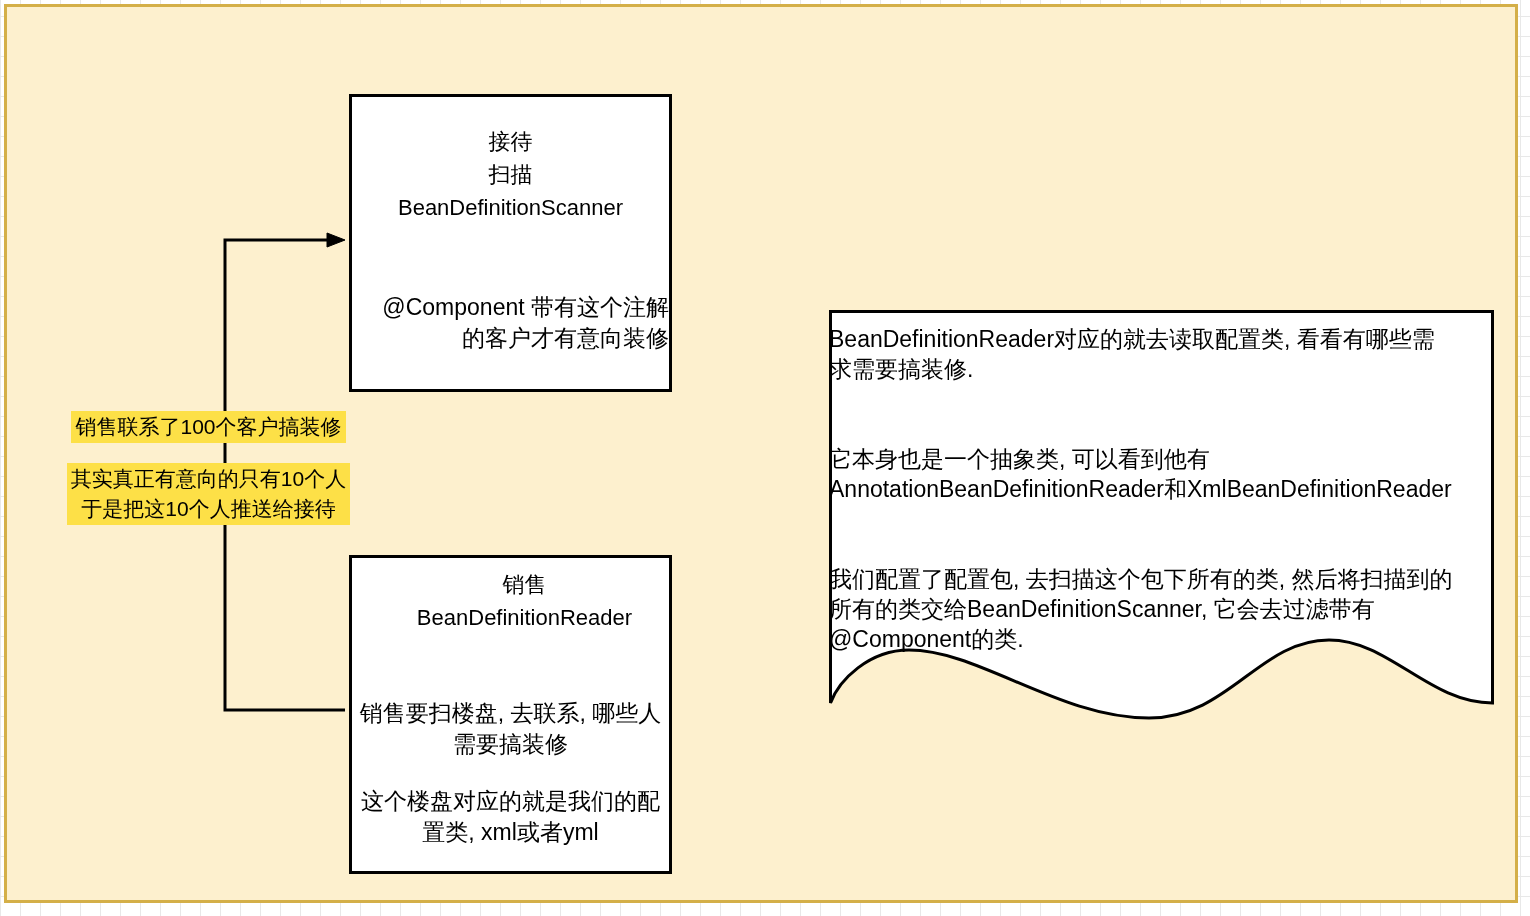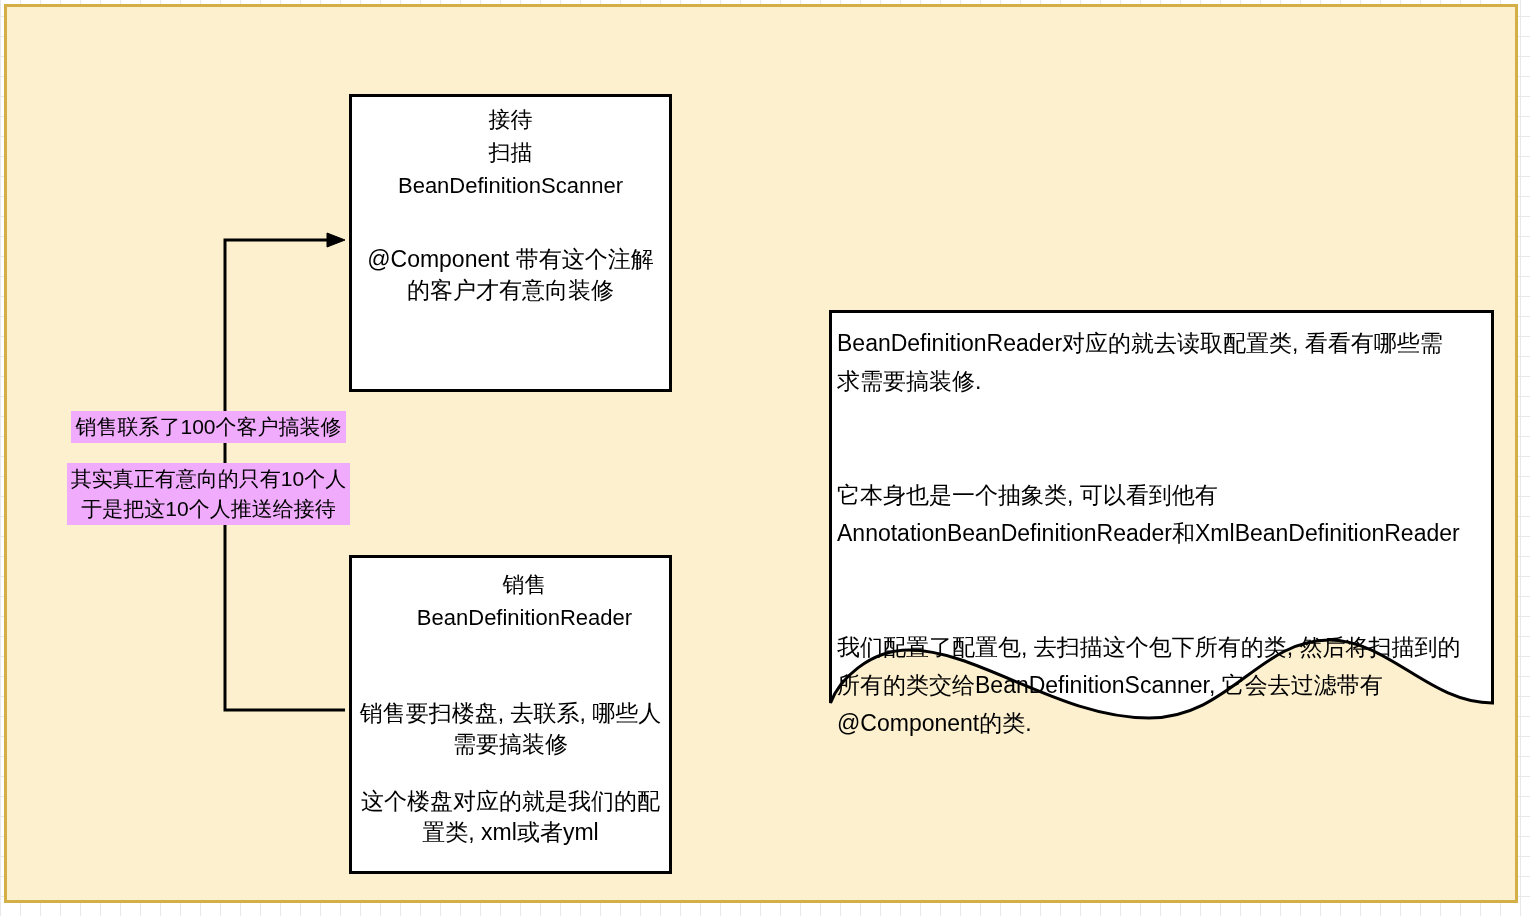--- a/index.html
+++ b/index.html
@@ -59,34 +59,34 @@
   .node-title {
     font-size: 22px;
     line-height: 33px;
     white-space: pre-line;
   }
   .node-body {
     font-size: 23px;
     line-height: 31px;
     white-space: pre-line;
   }
-  #scanner-title { margin-top: 6px; }
-  #scanner-body  { margin-top: 42px; }
+  #scanner-title { margin-top: 28px; }
+  #scanner-body  { margin-top: 68px; text-align: right; }
   #reader-title  { margin-top: 10px; padding-left: 28px; }
   #reader-body-1 { margin-top: 64px; }
   #reader-body-2 { margin-top: 26px; }
 
   #edge-label-group {
     position: absolute;
     left: 51px;
     top: 404px;
     width: 301px;
   }
   .edge-label {
-    background: #f0abfc;
+    background: #fde047;
     color: #000000;
     font-size: 21px;
     line-height: 30px;
     text-align: center;
     white-space: pre-line;
     display: block;
     width: max-content;
     margin: 0 auto;
     padding: 1px 4px;
     box-sizing: border-box;
@@ -95,25 +95,25 @@
 
   #note-right {
     position: absolute;
     left: 822px;
     top: 303px;
     width: 665px;
     height: 410px;
   }
   #note-text {
     position: absolute;
-    left: 8px;
+    left: 0;
     top: 14px;
     width: 645px;
     font-size: 23px;
-    line-height: 38px;
+    line-height: 30px;
     color: #000000;
     white-space: pre-line;
   }
   svg.overlay {
     position: absolute;
     left: 0;
     top: 0;
     overflow: visible;
   }
 </style>

